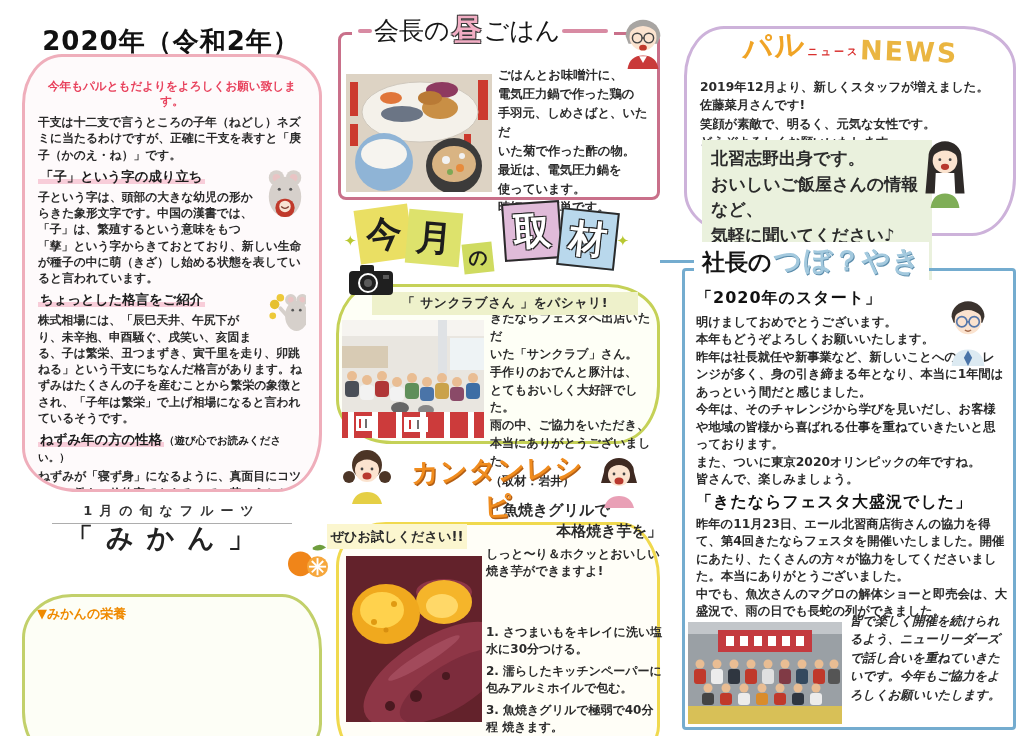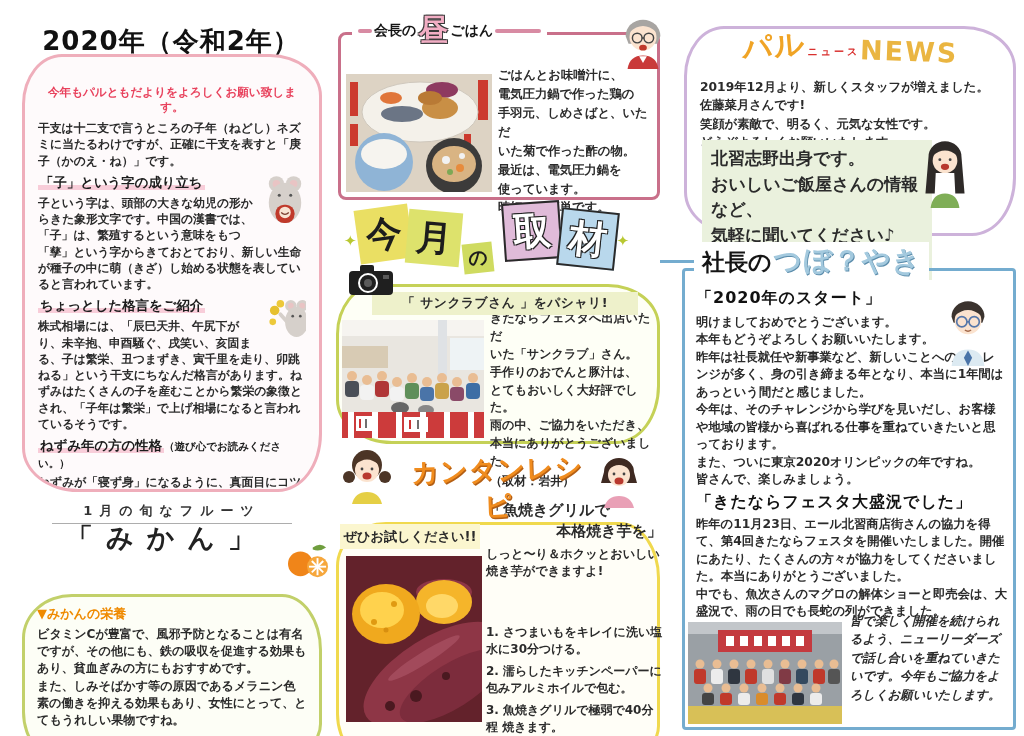--- a/index.html
+++ b/index.html
@@ -6,37 +6,37 @@
   #page{position:relative;width:1024px;height:736px;background:#fff;overflow:hidden;
         font-family:"DejaVu Sans","Liberation Sans",sans-serif;color:#2b2b2b;}
   .abs{position:absolute;}
   .cloud{position:absolute;background:#fff;box-sizing:border-box;}
   .blob1{border-radius:40px 52px 44px 56px / 50px 42px 58px 44px;}
   .blob2{border-radius:50px 40px 56px 44px / 44px 56px 40px 52px;margin-top:36px;}
   .preline{white-space:pre-line;}
   
   .year-title{left:18px;top:24px;width:306px;text-align:center;font-size:26px;font-weight:800;letter-spacing:1px;color:#111;}
   .pink-cloud{left:22px;top:54px;width:300px;height:438px;border:3px solid #efaebb;background:#fefafb;padding:8px 13px;overflow:hidden;}
-  .year-sub{text-align:center;font-size:11.6px;font-weight:800;color:#e8415c;margin:20px 0 5px 0;font-family:Liberation Serif, serif;}
+  .year-sub{text-align:center;font-size:11.6px;font-weight:800;color:#e8415c;margin:14px 0 5px 0;font-family:Liberation Serif, serif;}
   .zo-body{font-size:11.8px;line-height:1.38;font-weight:600;margin:0 0 5px 0;}
   .zo-h{font-size:13.4px;font-weight:800;margin:4px 0 3px 0;color:#1c1c1c;}
   .zo-h .hl{background:linear-gradient(transparent 64%, #f8cdd9 64%);padding:0 2px;}
   .zo-note{font-size:10.5px;font-weight:800;}
   .mouse-r{float:right;margin:0 0 2px 5px;}
   .fruit-kicker{left:52px;top:502px;width:240px;text-align:center;font-size:13px;font-weight:600;letter-spacing:7px;
                 border-bottom:1px solid #adadad;padding-bottom:3px;color:#333;}
   .fruit-title{left:22px;top:520px;width:290px;text-align:center;font-size:27px;font-weight:600;letter-spacing:13px;color:#222;}
   .orange-icon{left:286px;top:540px;}
   .green-cloud{left:22px;top:558px;width:300px;height:170px;border:3px solid #c2d06a;background:#fdfef6;padding:8px 12px;overflow:hidden;}
   .fruit-sub{font-size:13px;font-weight:800;color:#ef8a00;margin:0 0 3px 0;}
   .fruit-body{font-size:12.1px;line-height:1.42;font-weight:600;}
   
   .lunch-frame{left:338px;top:32px;width:322px;height:168px;border:3px solid #c9708a;border-radius:8px;box-sizing:border-box;}
   .lunch-title{left:352px;top:10px;background:#fff;padding:0 6px;display:flex;align-items:center;gap:2px;z-index:3;}
-  .lt-pre,.lt-suf{font-size:14px;font-weight:700;color:#161616;}
+  .lt-pre,.lt-suf{font-size:25px;font-weight:400;color:#161616;}
   .lt-hi{font-size:30px;font-weight:800;color:#f2aec4;text-shadow:1px 1px 0 #3a3a3a,-1px -1px 0 #3a3a3a,1px -1px 0 #3a3a3a,-1px 1px 0 #3a3a3a;}
   .title-bar{height:4px;background:#d88ba3;border-radius:3px;}
   .lunch-text{left:498px;top:66px;width:158px;font-size:12.3px;line-height:1.54;font-weight:600;}
   .cov-titles{left:344px;top:204px;z-index:3;}
   .sq{display:inline-flex;align-items:center;justify-content:center;font-weight:800;color:#1d1d1d;position:relative;box-sizing:border-box;}
   .sq1{width:54px;height:54px;background:#eadf63;font-size:36px;transform:rotate(-8deg);}
   .sq2{width:54px;height:54px;background:#dde26c;font-size:36px;transform:rotate(5deg);margin-left:-4px;top:4px;}
   .sq3{width:30px;height:30px;background:#cfdb60;font-size:19px;transform:rotate(-6deg);margin-left:2px;top:18px;}
   .sq4{width:58px;height:58px;background:#e0bbd9;font-size:38px;border:2.5px solid #2a2a2a;transform:rotate(-4deg);margin-left:10px;top:-2px;color:#fff;text-shadow:1px 1px 0 #222,-1px -1px 0 #222,1px -1px 0 #222,-1px 1px 0 #222;}
   .sq5{width:58px;height:58px;background:#b9d8ec;font-size:38px;border:2.5px solid #2a2a2a;transform:rotate(6deg);margin-left:-2px;top:6px;color:#fff;text-shadow:1px 1px 0 #222,-1px -1px 0 #222,1px -1px 0 #222,-1px 1px 0 #222;}
@@ -46,21 +46,21 @@
               font-size:12.8px;font-weight:800;z-index:3;letter-spacing:0.5px;}
   .camera{left:348px;top:262px;z-index:4;}
   .cov-photo{left:342px;top:320px;z-index:2;}
   .cov-text{left:490px;top:310px;width:168px;font-size:12.1px;line-height:1.48;font-weight:600;z-index:2;}
   .cov-credit{margin-top:2px;}
   .recipe-title{left:400px;top:452px;width:196px;text-align:center;font-size:27px;font-weight:800;color:#f08c1e;
                 transform:rotate(-2deg);text-shadow:1px 1.5px 0 #b45f14;z-index:3;letter-spacing:1px;}
   .girlL{left:342px;top:446px;z-index:3;}
   .girlR{left:594px;top:450px;z-index:3;}
   .yellow-cloud{left:336px;top:486px;width:324px;height:244px;border:3px solid #f0d94e;background:#fffef7;z-index:1;}
-  .try-label{left:340px;top:524px;width:140px;height:25px;background:#fbf6cf;display:flex;align-items:center;justify-content:center;
+  .try-label{left:327px;top:524px;width:140px;height:25px;background:#fbf6cf;display:flex;align-items:center;justify-content:center;
              font-size:13.2px;font-weight:800;z-index:2;}
   .potato{left:346px;top:556px;z-index:2;}
   .dish-title{left:488px;top:500px;width:174px;font-size:15px;font-weight:800;line-height:1.4;z-index:2;}
   .dish2{text-align:right;}
   .recipe-lead{left:486px;top:546px;width:178px;font-size:12.2px;font-weight:600;line-height:1.4;z-index:2;}
   .recipe-steps{left:486px;top:624px;width:178px;font-size:12px;font-weight:700;line-height:1.42;z-index:2;}
   .recipe-steps .st{margin-bottom:5px;}
   
   .news-cloud{left:684px;top:26px;width:332px;height:210px;border:3px solid #cdb2da;background:#fff;}
   .news-title{left:742px;top:26px;display:flex;align-items:flex-end;z-index:2;}
@@ -140,22 +140,20 @@
     <circle cx="33" cy="28" r="11" fill="#f6a73c"></circle>
     <g stroke="#fff" stroke-width="2">
       <line x1="33" y1="19" x2="33" y2="37"></line>
         <line x1="24" y1="28" x2="42" y2="28"></line>
       <line x1="27" y1="22" x2="39" y2="34"></line>
         <line x1="39" y1="22" x2="27" y2="34"></line>
     </g>
   </svg>
   <div class="cloud blob2 green-cloud">
     <div class="fruit-sub">▼みかんの栄養</div>
-    <div class="fruit-body preline">ビタミンCが豊富で、風邪予防となることは有名ですが、その他にも、鉄の吸収を促進する効果もあり、貧血ぎみの方にもおすすめです。
-また、しみそばかす等の原因であるメラニン色素の働きを抑える効果もあり、女性にとって、とてもうれしい果物ですね。</div>
   </div>
 
   <div class="abs lunch-frame"></div>
   <div class="abs lunch-title">
     <span class="title-bar" style="width:14px"></span>
     <span class="lt-pre">会長の</span>
     <span class="lt-hi">昼</span>
     <span class="lt-suf">ごはん</span>
     <span class="title-bar" style="width:46px"></span>
   </div>

